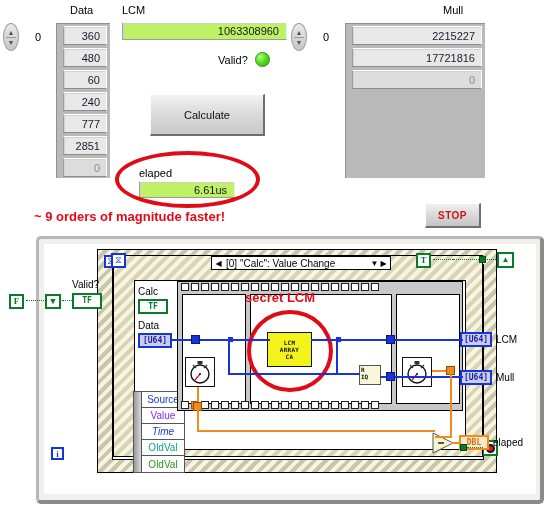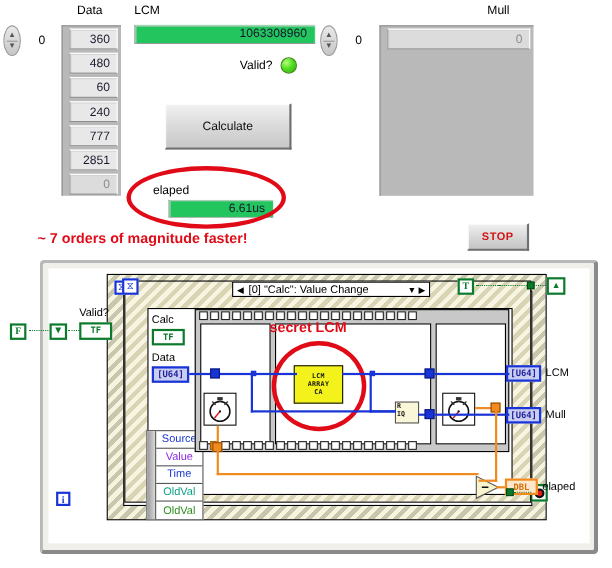--- a/index.html
+++ b/index.html
@@ -58,21 +58,21 @@
     font-size:11px;
     color:#1a1a2e;
     box-sizing:border-box;
     margin-bottom:3px;
   }
   .cell.dim{color:#8c8c8c;background:#dcdcdc;}
   .cell:last-child{margin-bottom:0;}
 
   
   .num-ind{
-    background:#22c55e;
+    background:#bef264;
     border-top:1px solid #ffffff;
     border-left:1px solid #a0a0a0;
     border-bottom:1px solid #9a9a9a;
     border-right:1px solid #f2f2f2;
     box-shadow:inset 1px 1px 0 #cfcfcf;
     display:flex;align-items:center;justify-content:flex-end;
     padding-right:7px;
     font-size:11px;color:#15152b;
     box-sizing:border-box;
     border-radius:1px;
@@ -298,37 +298,39 @@
 
 <div class="abs lbl" style="left:122px;top:4px;">LCM</div>
 <div class="abs num-ind" style="left:122px;top:22px;width:165px;height:18px;">1063308960</div>
 
 <div class="abs lbl" style="left:218px;top:54px;">Valid?</div>
 <div class="abs led" style="left:255px;top:52px;"></div>
 
 <div class="abs btn3d" style="left:150px;top:94px;width:115px;height:42px;">Calculate</div>
 
 <div class="abs lbl" style="left:139px;top:167px;">elaped</div>
-<div class="abs num-ind" style="left:153px;top:181px;width:96px;height:17px;">6.61us</div>
+<div class="abs num-ind" style="left:139px;top:181px;width:96px;height:17px;">6.61us</div>
 <div class="abs ellipse" style="left:115px;top:151px;width:145px;height:57px;"></div>
 
-<div class="abs red-note" style="left:34px;top:209px;">~ 7 orders of magnitude faster!</div>
+<div class="abs red-note" style="left:34px;top:209px;">~ 9 orders of magnitude faster!</div>
 
 <div class="abs lbl" style="left:443px;top:4px;">Mull</div>
 
 <div class="abs" style="left:291px;top:23px;">
   <div class="idx-arrows">
     <span>▲</span>
     <div class="divline"></div>
     <span>▼</span>
   </div>
 </div>
 <div class="abs idx-box" style="left:310px;top:28px;">0</div>
 
 <div class="abs arr" style="left:345px;top:23px;width:140px;height:155px;">
+  <div class="cell">2215227</div>
+  <div class="cell">17721816</div>
   <div class="cell dim">0</div>
 </div>
 
 <div class="abs btn-stop" style="left:425px;top:203px;width:56px;height:25px;">STOP</div>
 
 <div class="abs bd-window" style="left:36px;top:236px;width:508px;height:268px;">
 
   <div class="bd-canvas" style="left:5px;top:5px;width:492px;height:250px;"></div>
 
   <div class="whileloop" style="left:58px;top:10px;width:400px;height:224px;">
@@ -360,21 +362,21 @@
   <div class="term term-bool" style="left:99px;top:60px;width:30px;height:15px;">TF</div>
 
   <div class="term-label" style="left:99px;top:81px;">Data</div>
   <div class="term term-u64" style="left:99px;top:94px;width:34px;height:15px;">[U64]</div>
 
   <div class="evt-data" style="left:94px;top:152px;width:52px;height:82px;">
     <div class="evt-data-grip"></div>
     <div class="evt-data-rows">
       <div class="evt-row" style="color:#1934d6;">Source</div>
       <div class="evt-row" style="color:#8a2be2;">Value</div>
-      <div class="evt-row" style="color:#1934d6;">Time</div>
+      <div class="evt-row" style="color:#1934d6;font-style:italic;">Time</div>
       <div class="evt-row" style="color:#13a08a;">OldVal</div>
       <div class="evt-row" style="color:#2f8f1f;">OldVal</div>
     </div>
   </div>
 
   <div class="seq" style="left:138px;top:42px;width:286px;height:130px;">
     <div class="seq-pane" style="left:4px;top:12px;width:62px;height:108px;"></div>
     <div class="seq-pane" style="left:72px;top:12px;width:140px;height:108px;"></div>
     <div class="seq-pane" style="left:218px;top:12px;width:62px;height:108px;"></div>
   </div>

